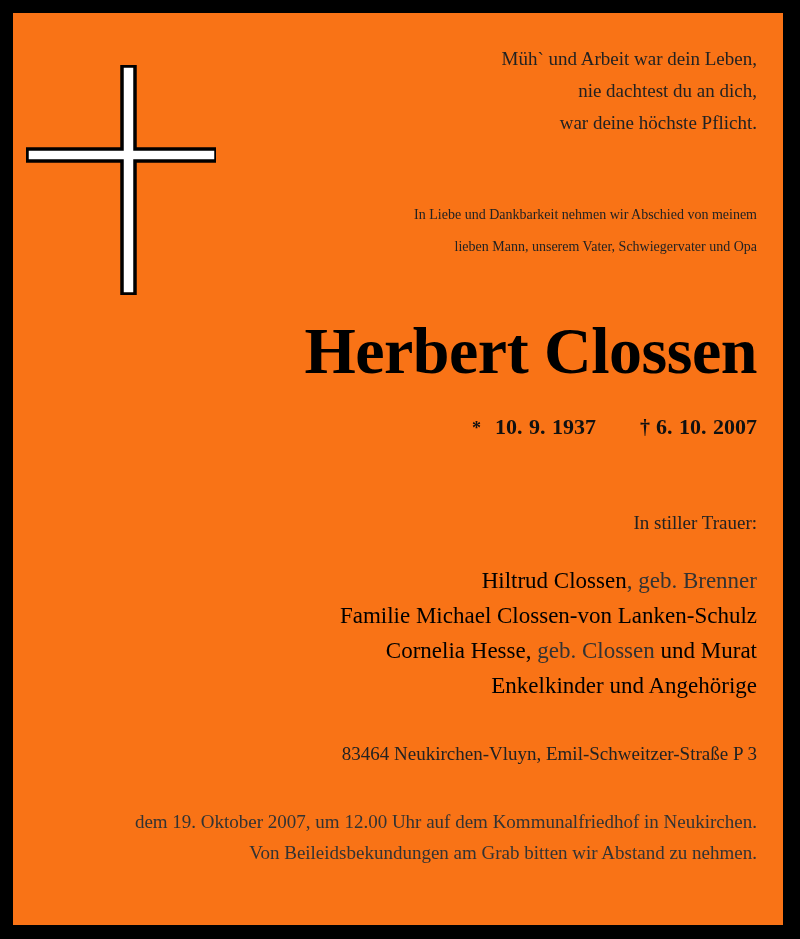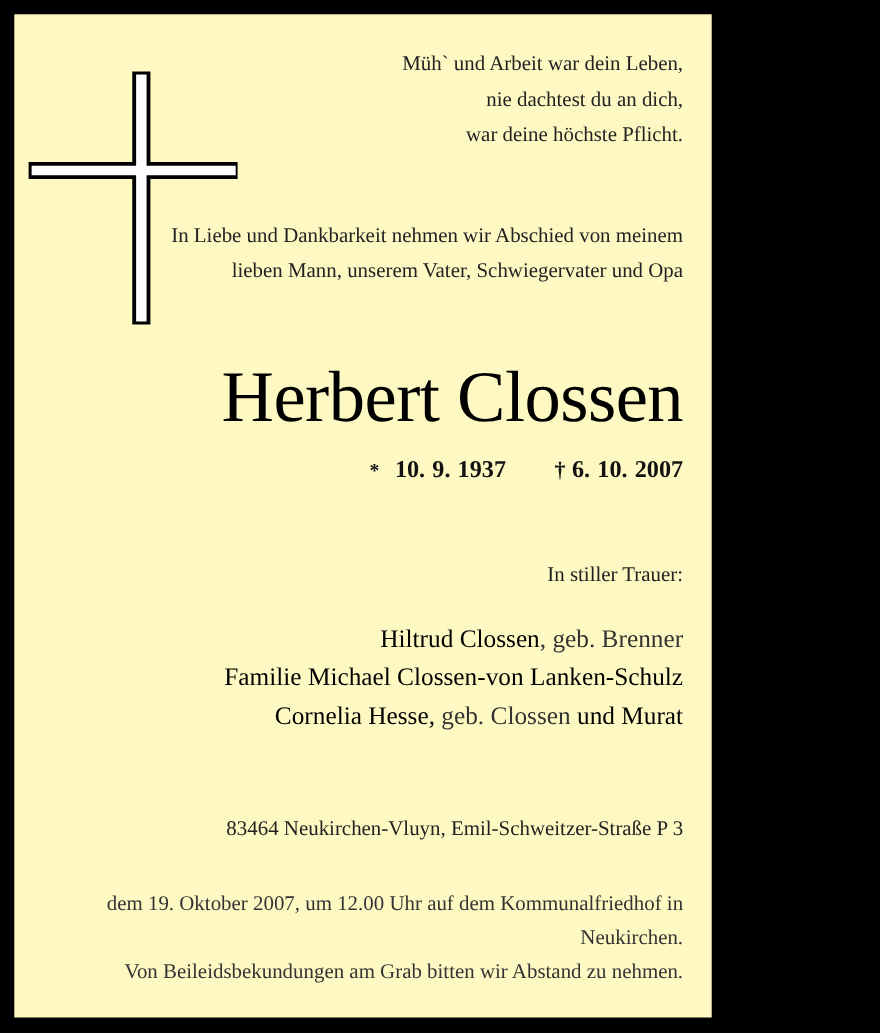--- a/index.html
+++ b/index.html
@@ -7,23 +7,23 @@
       padding: 0;
       width: 800px;
       height: 939px;
       background: #000;
       overflow: hidden;
     }
     .frame {
       position: absolute;
       left: 13px;
       top: 13px;
-      width: 634px;
+      width: 770px;
       height: 912px;
-      background: #fef9c3;
+      background: #f97316;
       font-family: "Liberation Serif", "DejaVu Serif", serif;
       color: #1a1a1a;
     }
     .cross {
       position: absolute;
       left: 13px;
       top: 52px;
       width: 190px;
       height: 230px;
     }
@@ -33,28 +33,28 @@
       text-align: right;
     }
     .poem {
       top: 30px;
       font-size: 19px;
       line-height: 32px;
       color: #222;
     }
     .intro {
       top: 186px;
-      font-size: 19px;
+      font-size: 14px;
       line-height: 32px;
       color: #222;
     }
     .name {
-      top: 309px;
+      top: 298px;
       font-size: 66px;
-      font-weight: normal;
+      font-weight: bold;
       line-height: 80px;
       color: #000;
       letter-spacing: -0.5px;
     }
     .dates {
       top: 397px;
       font-size: 22px;
       line-height: 34px;
       font-weight: bold;
       color: #111;
@@ -115,20 +115,21 @@
   <div class="right-block dates">
     <span class="sym">*</span><span>10. 9. 1937</span><span class="gap"></span><span class="dagger">†</span><span>6. 10. 2007</span>
   </div>
 
   <div class="right-block mourning-label">In stiller Trauer:</div>
 
   <div class="right-block mourners">
     <div><b>Hiltrud Clossen</b><span class="light">, geb. Brenner</span></div>
     <div><b>Familie Michael Clossen-von Lanken-Schulz</b></div>
     <div><b>Cornelia Hesse,</b><span class="light"> geb. Clossen </span><b>und Murat</b></div>
+    <div><b>Enkelkinder und Angehörige</b></div>
   </div>
 
   <div class="right-block address">83464 Neukirchen-Vluyn, Emil-Schweitzer-Straße P 3</div>
 
   <div class="right-block funeral">
     <div>dem 19. Oktober 2007, um 12.00 Uhr auf dem Kommunalfriedhof in Neukirchen.</div>
     <div>Von Beileidsbekundungen am Grab bitten wir Abstand zu nehmen.</div>
   </div>
 
 </div>

